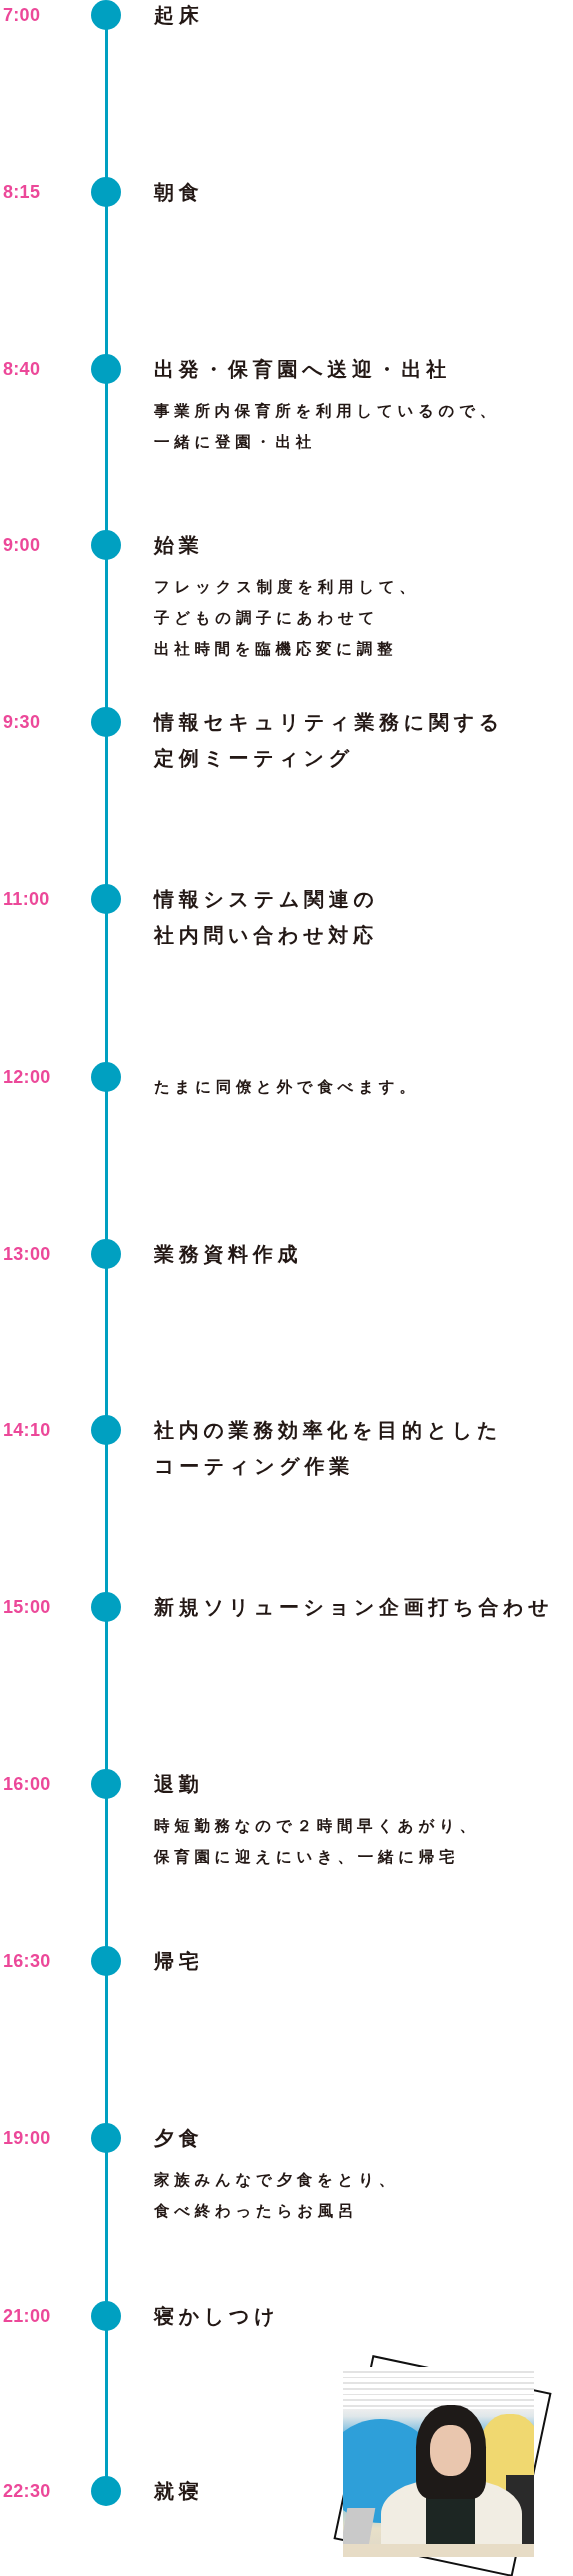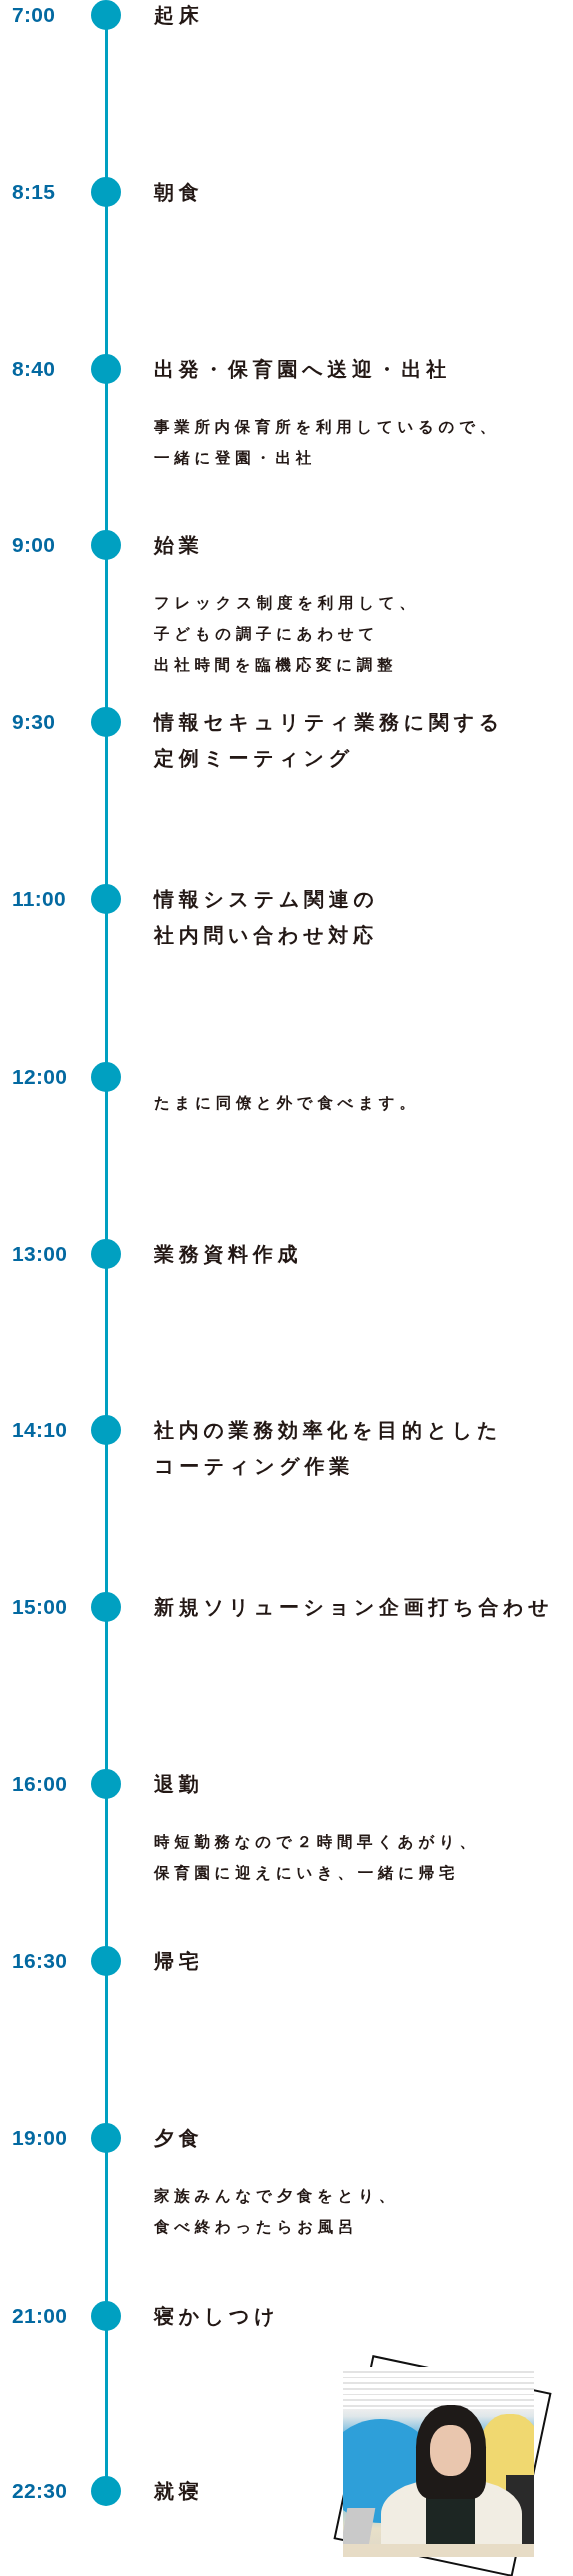--- a/index.html
+++ b/index.html
@@ -1,27 +1,27 @@
 <!DOCTYPE html>
 <html style="font-size:15px"><head>
 <meta charset="utf-8">
 <style>
   html, body { margin: 0; padding: 0; background: #ffffff; }
   body { width: 574px; height: 2576px; position: relative; overflow: hidden;
          font-family: "DejaVu Sans", "Liberation Sans", sans-serif; color: #231815; }
   .timeline { position: absolute; left: 0; top: 0; width: 574px; height: 2576px; }
   .line { position: absolute; left: 105px; width: 2.8px; background: #00a0c1; top: 15px; height: 2476px; }
   .entry { position: absolute; left: 0; width: 574px; }
-  .time { position: absolute; left: 12px; top: -13px; font-family: "Liberation Sans", sans-serif;
-          font-weight: bold; font-size: 21px; line-height: 26px; letter-spacing: 0.3px; color: #0369a1; }
+  .time { position: absolute; left: 3px; top: -13px; font-family: "Liberation Sans", sans-serif;
+          font-weight: bold; font-size: 18px; line-height: 26px; letter-spacing: 0.3px; color: #ec4899; }
   .dot { position: absolute; left: 91px; top: -15px; width: 30px; height: 30px; border-radius: 50%;
          background: #00a0c1; }
   .content { position: absolute; left: 154px; top: -14px; }
   .title { font-weight: bold; font-size: 20px; line-height: 36px; letter-spacing: 4.7px; white-space: pre; margin-top: -3.8px; }
-  .desc { margin-top: 25px; font-weight: bold; font-size: 15.5px; line-height: 31px; letter-spacing: 4.7px; white-space: pre; }
+  .desc { margin-top: 9px; font-weight: bold; font-size: 15.5px; line-height: 31px; letter-spacing: 4.7px; white-space: pre; }
   .photo-wrap { position: absolute; left: 330px; top: 2336px; width: 244px; height: 240px; }
   .frame { position: absolute; left: 21px; top: 36px; width: 179px; height: 184px;
            border: 2.8px solid #111111; transform: rotate(12deg); transform-origin: center; }
   .photo { position: absolute; left: 13px; top: 31px; width: 191px; height: 190px; overflow: hidden;
            background: linear-gradient(180deg, #f4f4f4 0%, #eeeeee 22%, #dfe7ea 26%, #3aa0d8 40%, #4db0e0 60%, #e8e0c8 85%, #ddd6c8 100%); }
   .blinds { position: absolute; left: 0; top: 0; width: 100%; height: 42px;
             background: repeating-linear-gradient(180deg, #ffffff 0 3.8px, #e3e3e3 3.8px 5.7px); }
   .mural-left { position: absolute; left: -19px; top: 52px; width: 113px; height: 104px; border-radius: 50%;
                 background: #2e9fd9; }
   .mural-right { position: absolute; right: -9.4px; top: 47px; width: 66px; height: 94px; border-radius: 45% 45% 10% 10%;

